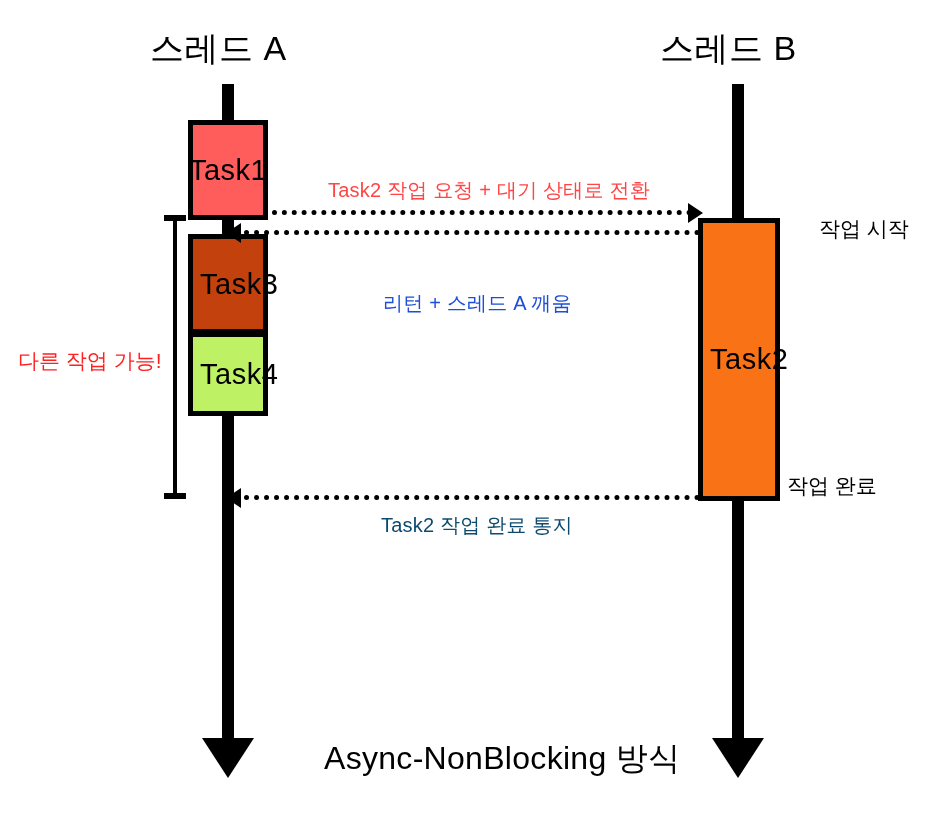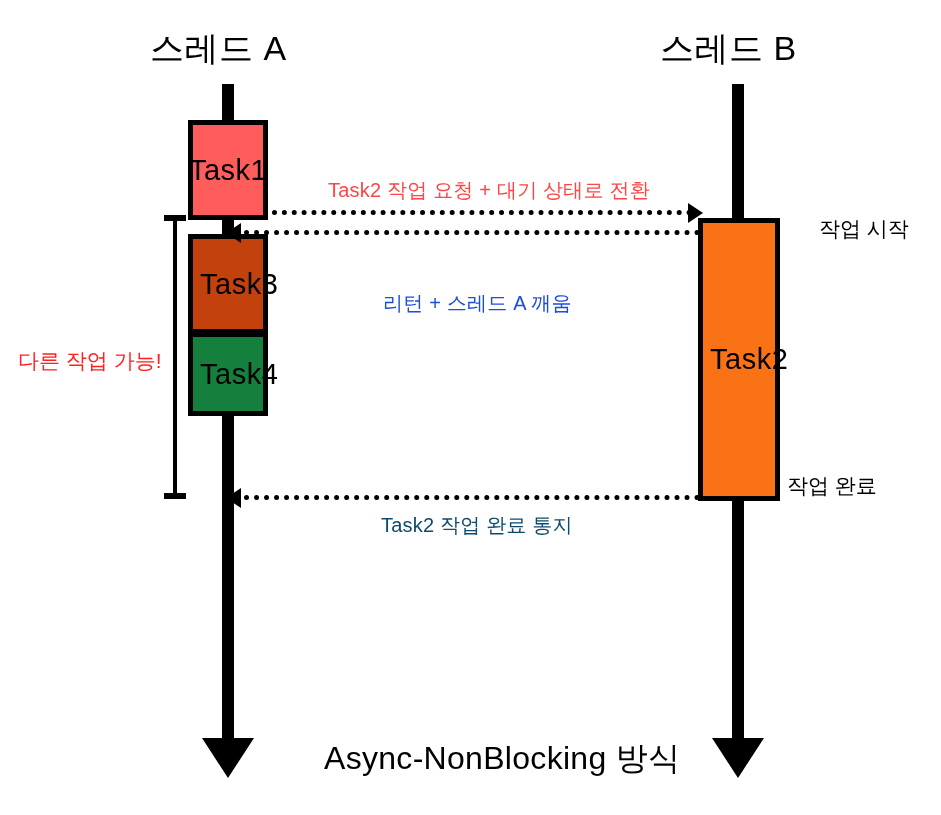--- a/index.html
+++ b/index.html
@@ -58,21 +58,21 @@
     font-size: 29px;
     letter-spacing: 0.5px;
   }
   .task-box > span { padding-left: 7px; }
   #task1-box { left: 188px; top: 120px; width: 80px; height: 100px;
                background: #FF5C5C; justify-content: center; }
   #task1-box > span { padding-left: 0; }
   #task3-box { left: 188px; top: 234px; width: 80px; height: 100px;
                background: #c2410c; }
   #task4-box { left: 188px; top: 332px; width: 80px; height: 84px;
-               background: #15803d; text-align: center; }
+               background: #bef264; text-align: center; }
   #task2-box { left: 698px; top: 218px; width: 82px; height: 283px;
                background: #f97316; }
 
   
   #bracket-line {
     position: absolute;
     left: 173px; top: 217px;
     width: 4px; height: 282px;
     background: #000000;
   }

